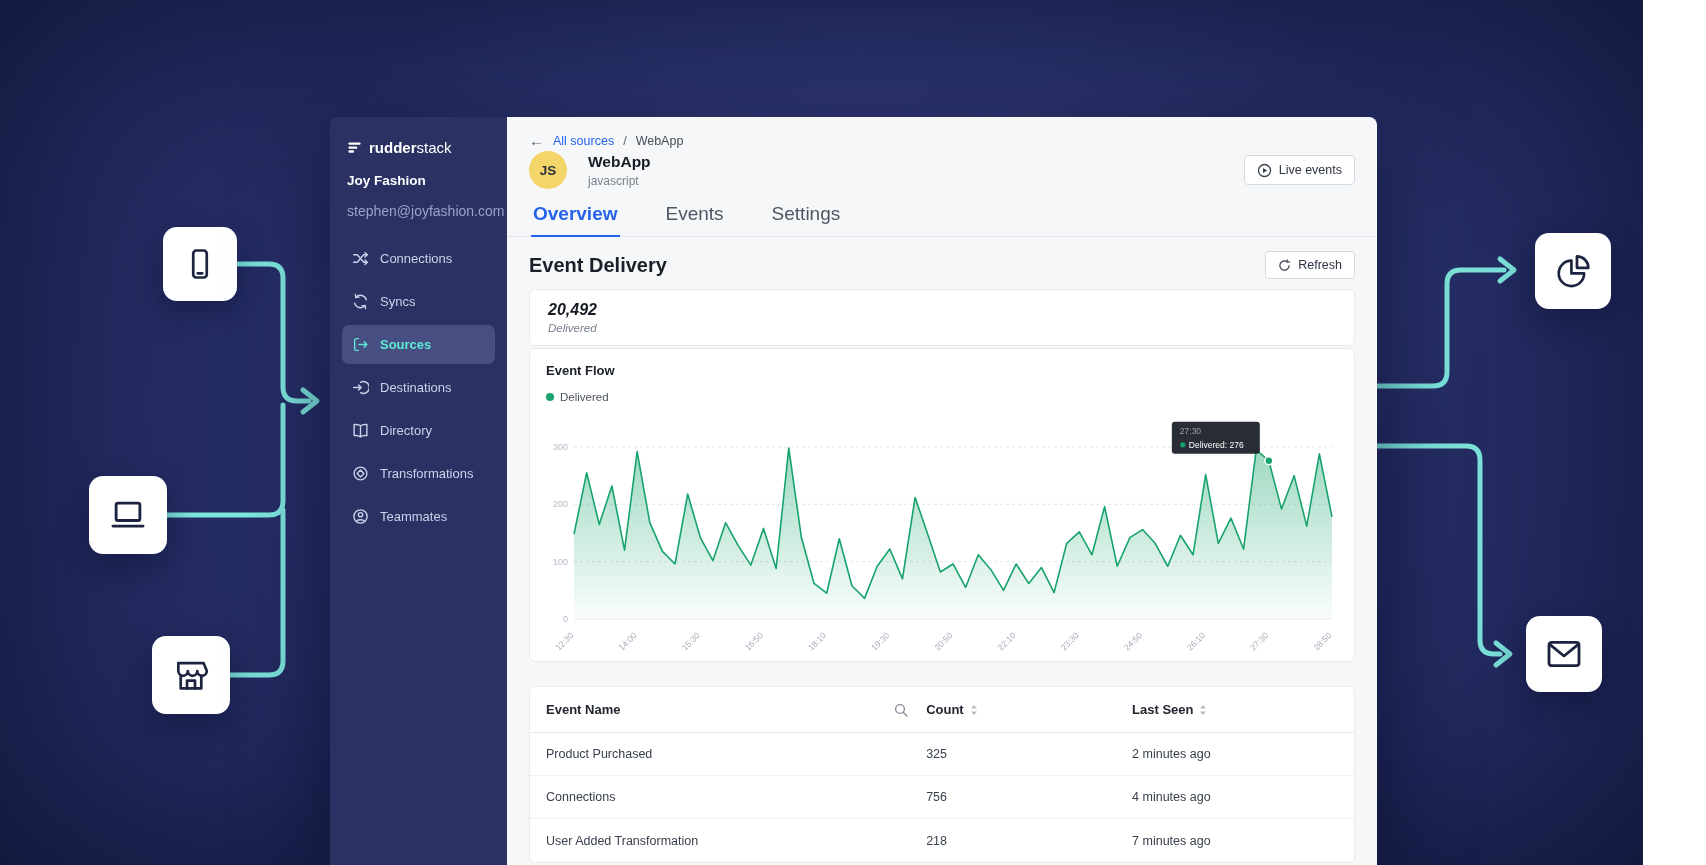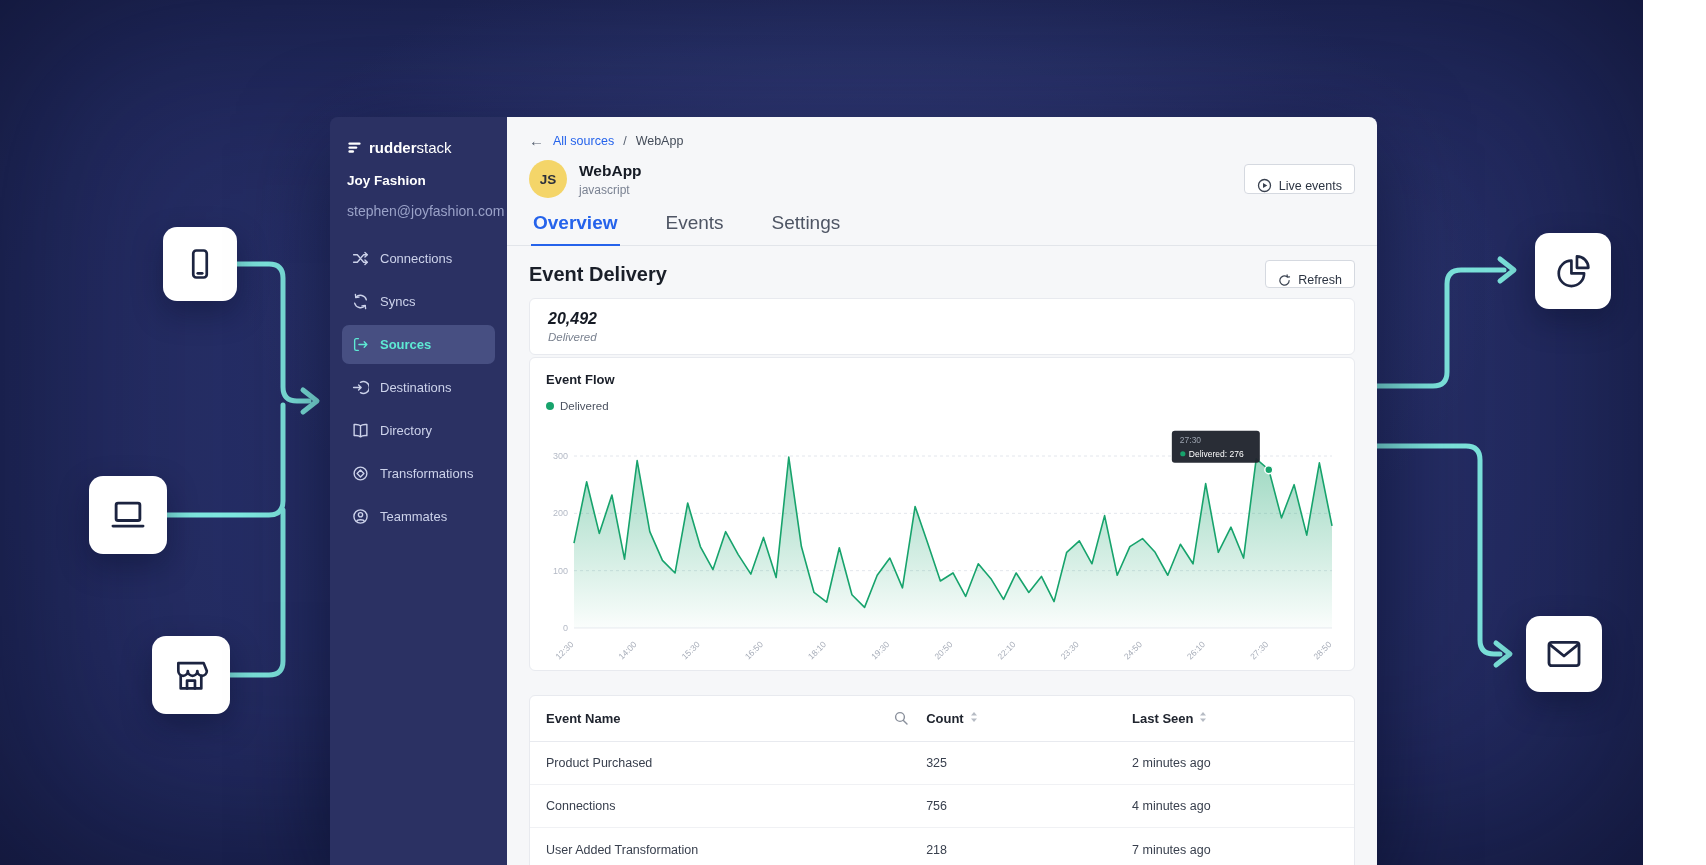--- a/index.html
+++ b/index.html
@@ -35,26 +35,26 @@
     font-size:13px;color:#ccd2ea;cursor:pointer;}
   .nav-item.active{background:var(--sidebar_active_bg);color:#5eead4;font-weight:600;}
   .nav-icon{width:17px;height:17px;flex-shrink:0;}
 
   .main{flex:1;background:var(--content_bg);display:flex;flex-direction:column;overflow:hidden;}
   .breadcrumb{display:flex;align-items:center;gap:9px;padding:16px 22px 0;font-size:12.5px;color:#5a6372;}
   .back-arrow{font-size:15px;color:#566070;cursor:pointer;line-height:1;}
   .bc-link{color:var(--accent_blue);text-decoration:underline;text-decoration-color:transparent;cursor:pointer;}
   .bc-current{color:#444c59;}
 
-  .src-header{display:flex;align-items:center;gap:12px;padding:0 22px;margin-top:12px;}
+  .src-header{display:flex;align-items:center;gap:21px;padding:0 22px;margin-top:3px;}
   .avatar{width:38px;height:38px;border-radius:50%;background:var(--avatar_bg);display:flex;align-items:center;
     justify-content:center;font-weight:700;font-size:13.5px;color:#2b303b;flex-shrink:0;}
   .src-title{font-size:15.5px;font-weight:700;color:#161b25;}
   .src-sub{font-size:12px;color:#7a8292;margin-top:3px;}
-  .btn{display:inline-flex;align-items:flex-end;gap:7px;background:#fff;border:1px solid #d5d9e0;border-radius:4px;
+  .btn{display:inline-flex;align-items:center;gap:7px;background:#fff;border:1px solid #d5d9e0;border-radius:4px;
     font-size:12.5px;color:#2c3442;padding:0 12px;height:30px;cursor:pointer;white-space:nowrap;}
   .live-btn{margin-left:auto;}
   .refresh-btn{height:28px;}
 
   .tabs{display:flex;gap:44px;padding:0 24px;margin-top:14px;border-bottom:1px solid #e2e5ea;}
   .tab{padding:0 2px 10px;font-size:19px;color:#4e5564;cursor:pointer;}
   .tab.active{color:var(--accent_blue);font-weight:600;border-bottom:2.5px solid var(--accent_blue);margin-bottom:-1px;}
 
   .section-head{display:flex;align-items:center;justify-content:space-between;padding:14px 22px 10px;}
   .section-title{font-size:20px;font-weight:700;color:#1a1f29;}
@@ -66,21 +66,21 @@
 
   .flow-card{margin-top:2px;padding:14px 16px 6px;}
   .flow-title{font-size:13px;font-weight:700;color:#1a1f29;}
   .legend{display:flex;align-items:center;gap:6px;margin-top:13px;}
   .legend-dot{width:8px;height:8px;border-radius:50%;}
   .legend-label{font-size:11.5px;color:#4b5260;}
 
   .table-card{margin-top:24px;}
   .trow{display:grid;grid-template-columns:48% 26% 26%;align-items:center;padding:0 16px;}
   .thead-row{height:46px;border-bottom:1px solid #e8eaef;}
-  .th{display:flex;align-items:flex-start;gap:6px;font-size:13px;font-weight:700;color:#20252f;cursor:pointer;}
+  .th{display:flex;align-items:center;gap:6px;font-size:13px;font-weight:700;color:#20252f;cursor:pointer;}
   .th-first{justify-content:space-between;padding-right:18px;}
   .body-row{height:43px;border-bottom:1px solid #f0f1f4;cursor:pointer;}
   .body-row:last-child{border-bottom:none;}
   .tcell{font-size:12.5px;color:#39404e;}
 </style>
 </head>
 <body>
 
 <div class="stage">
 

